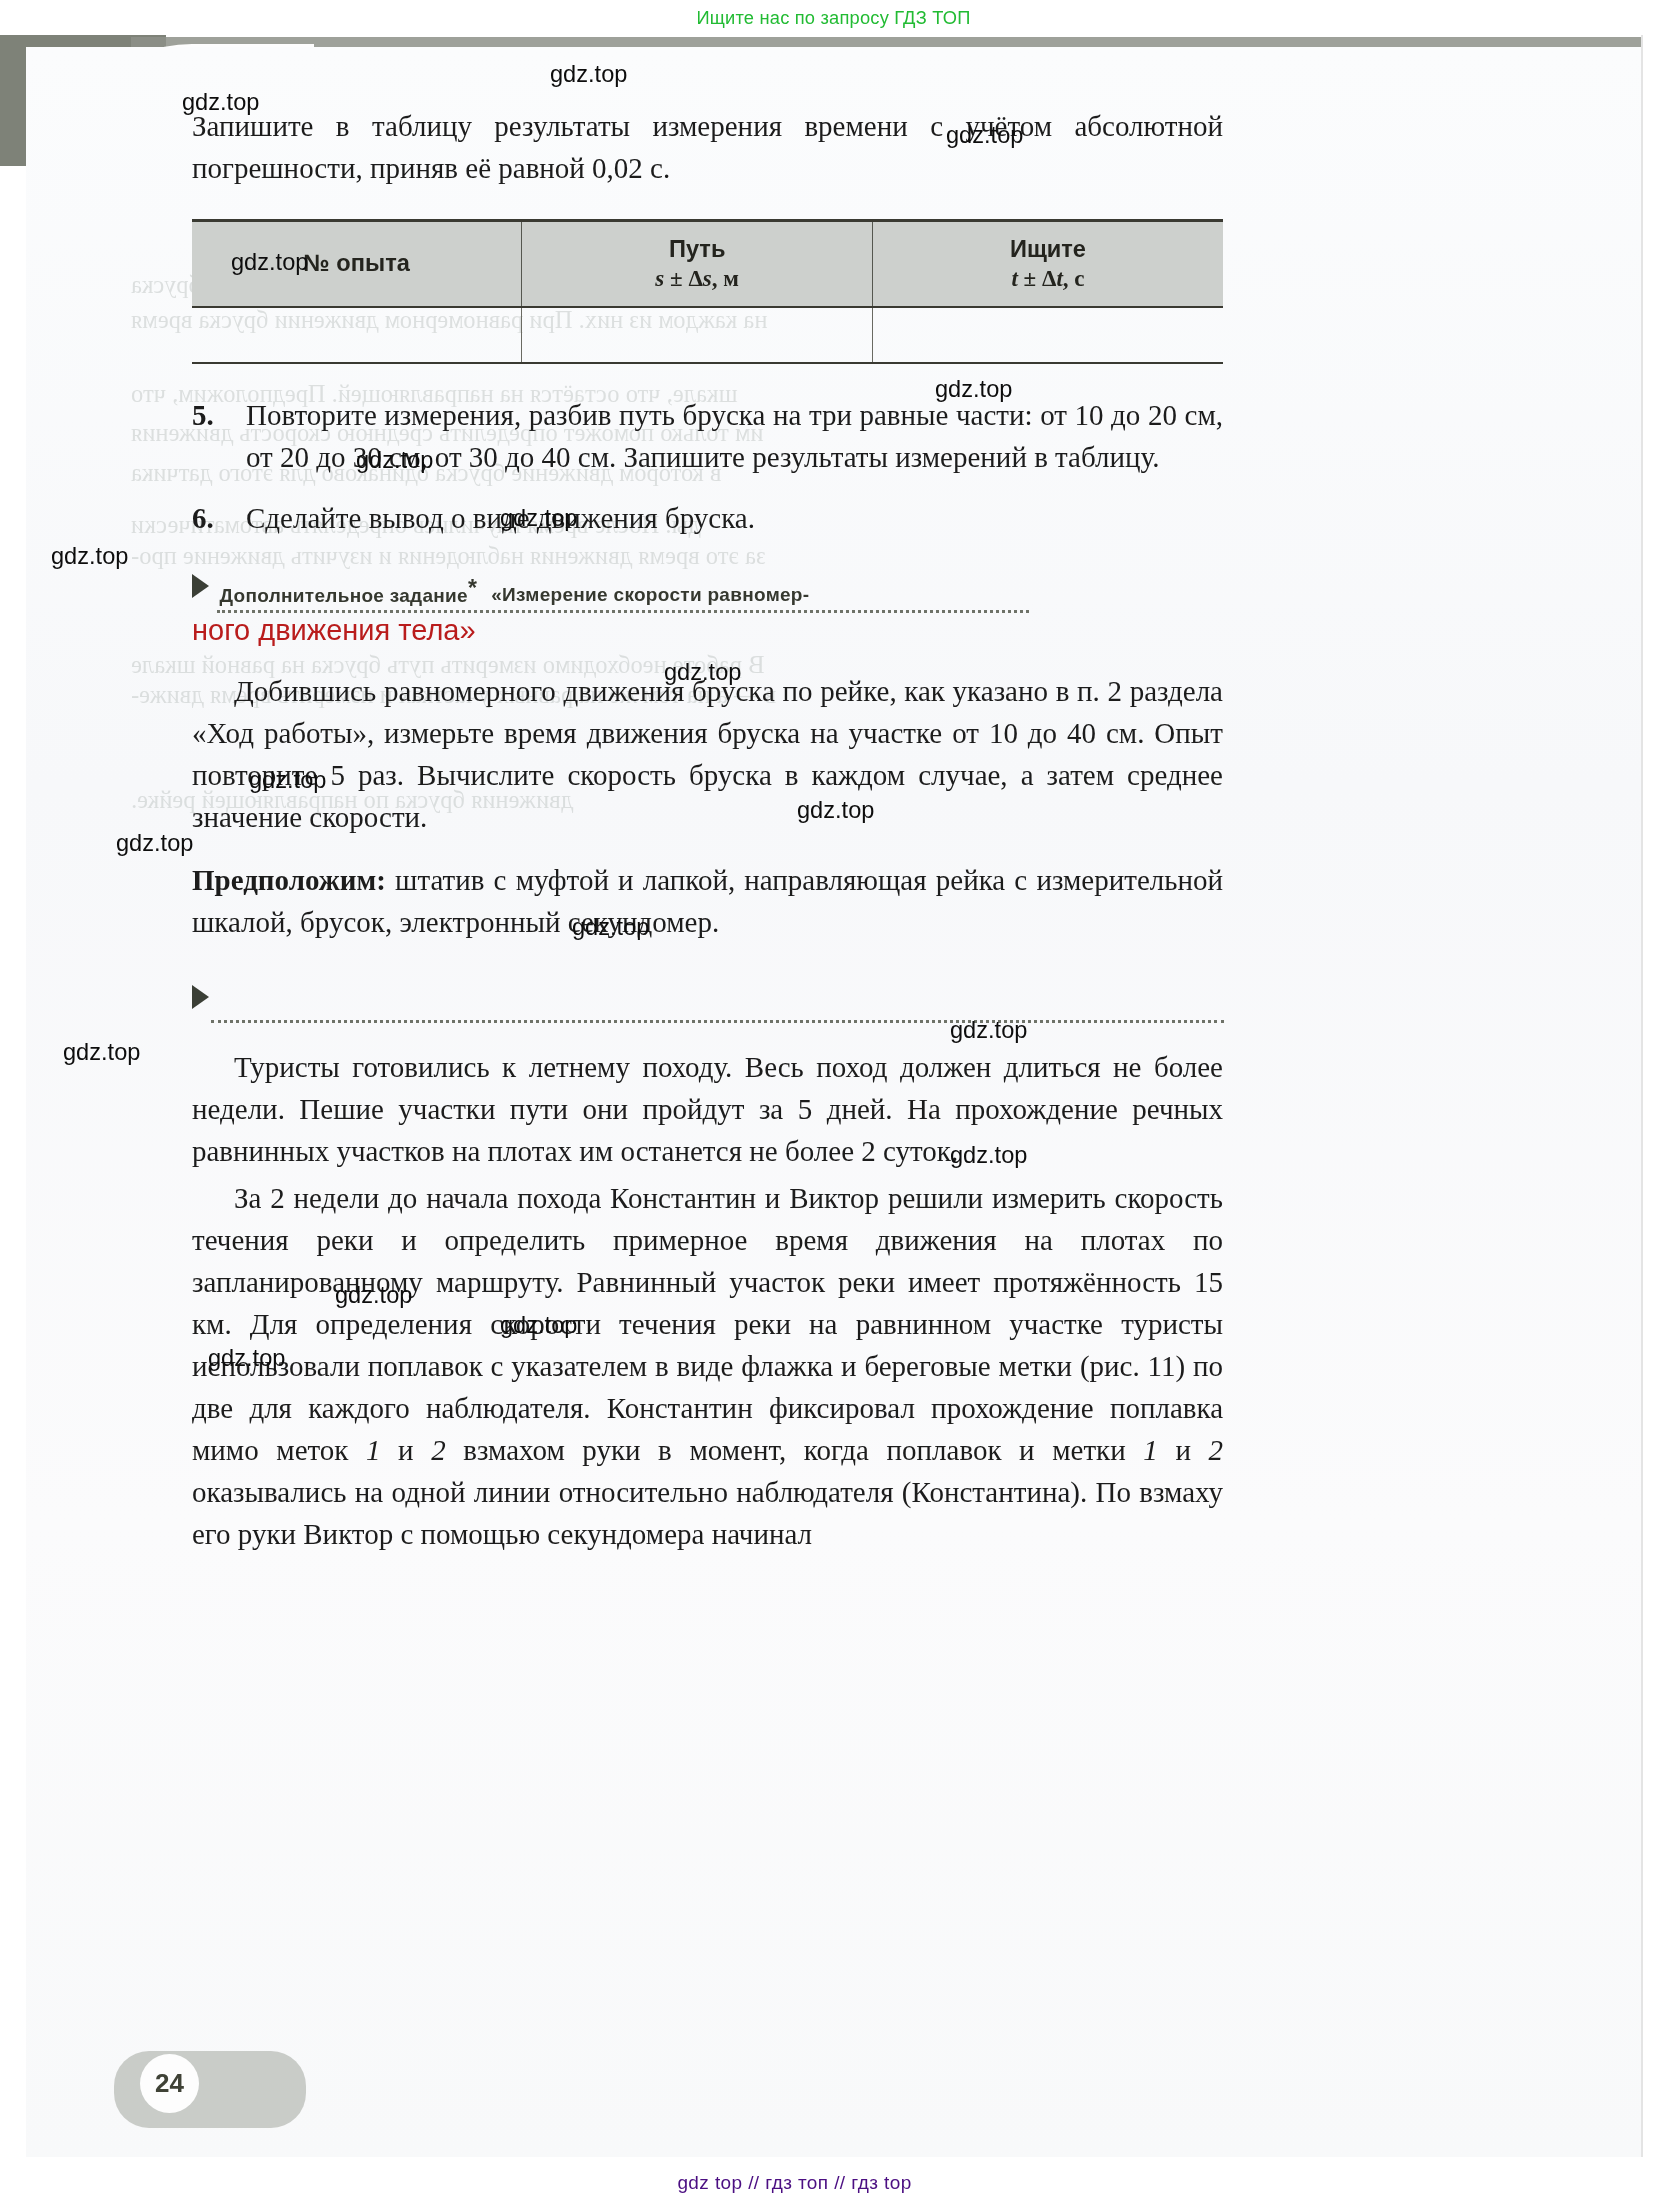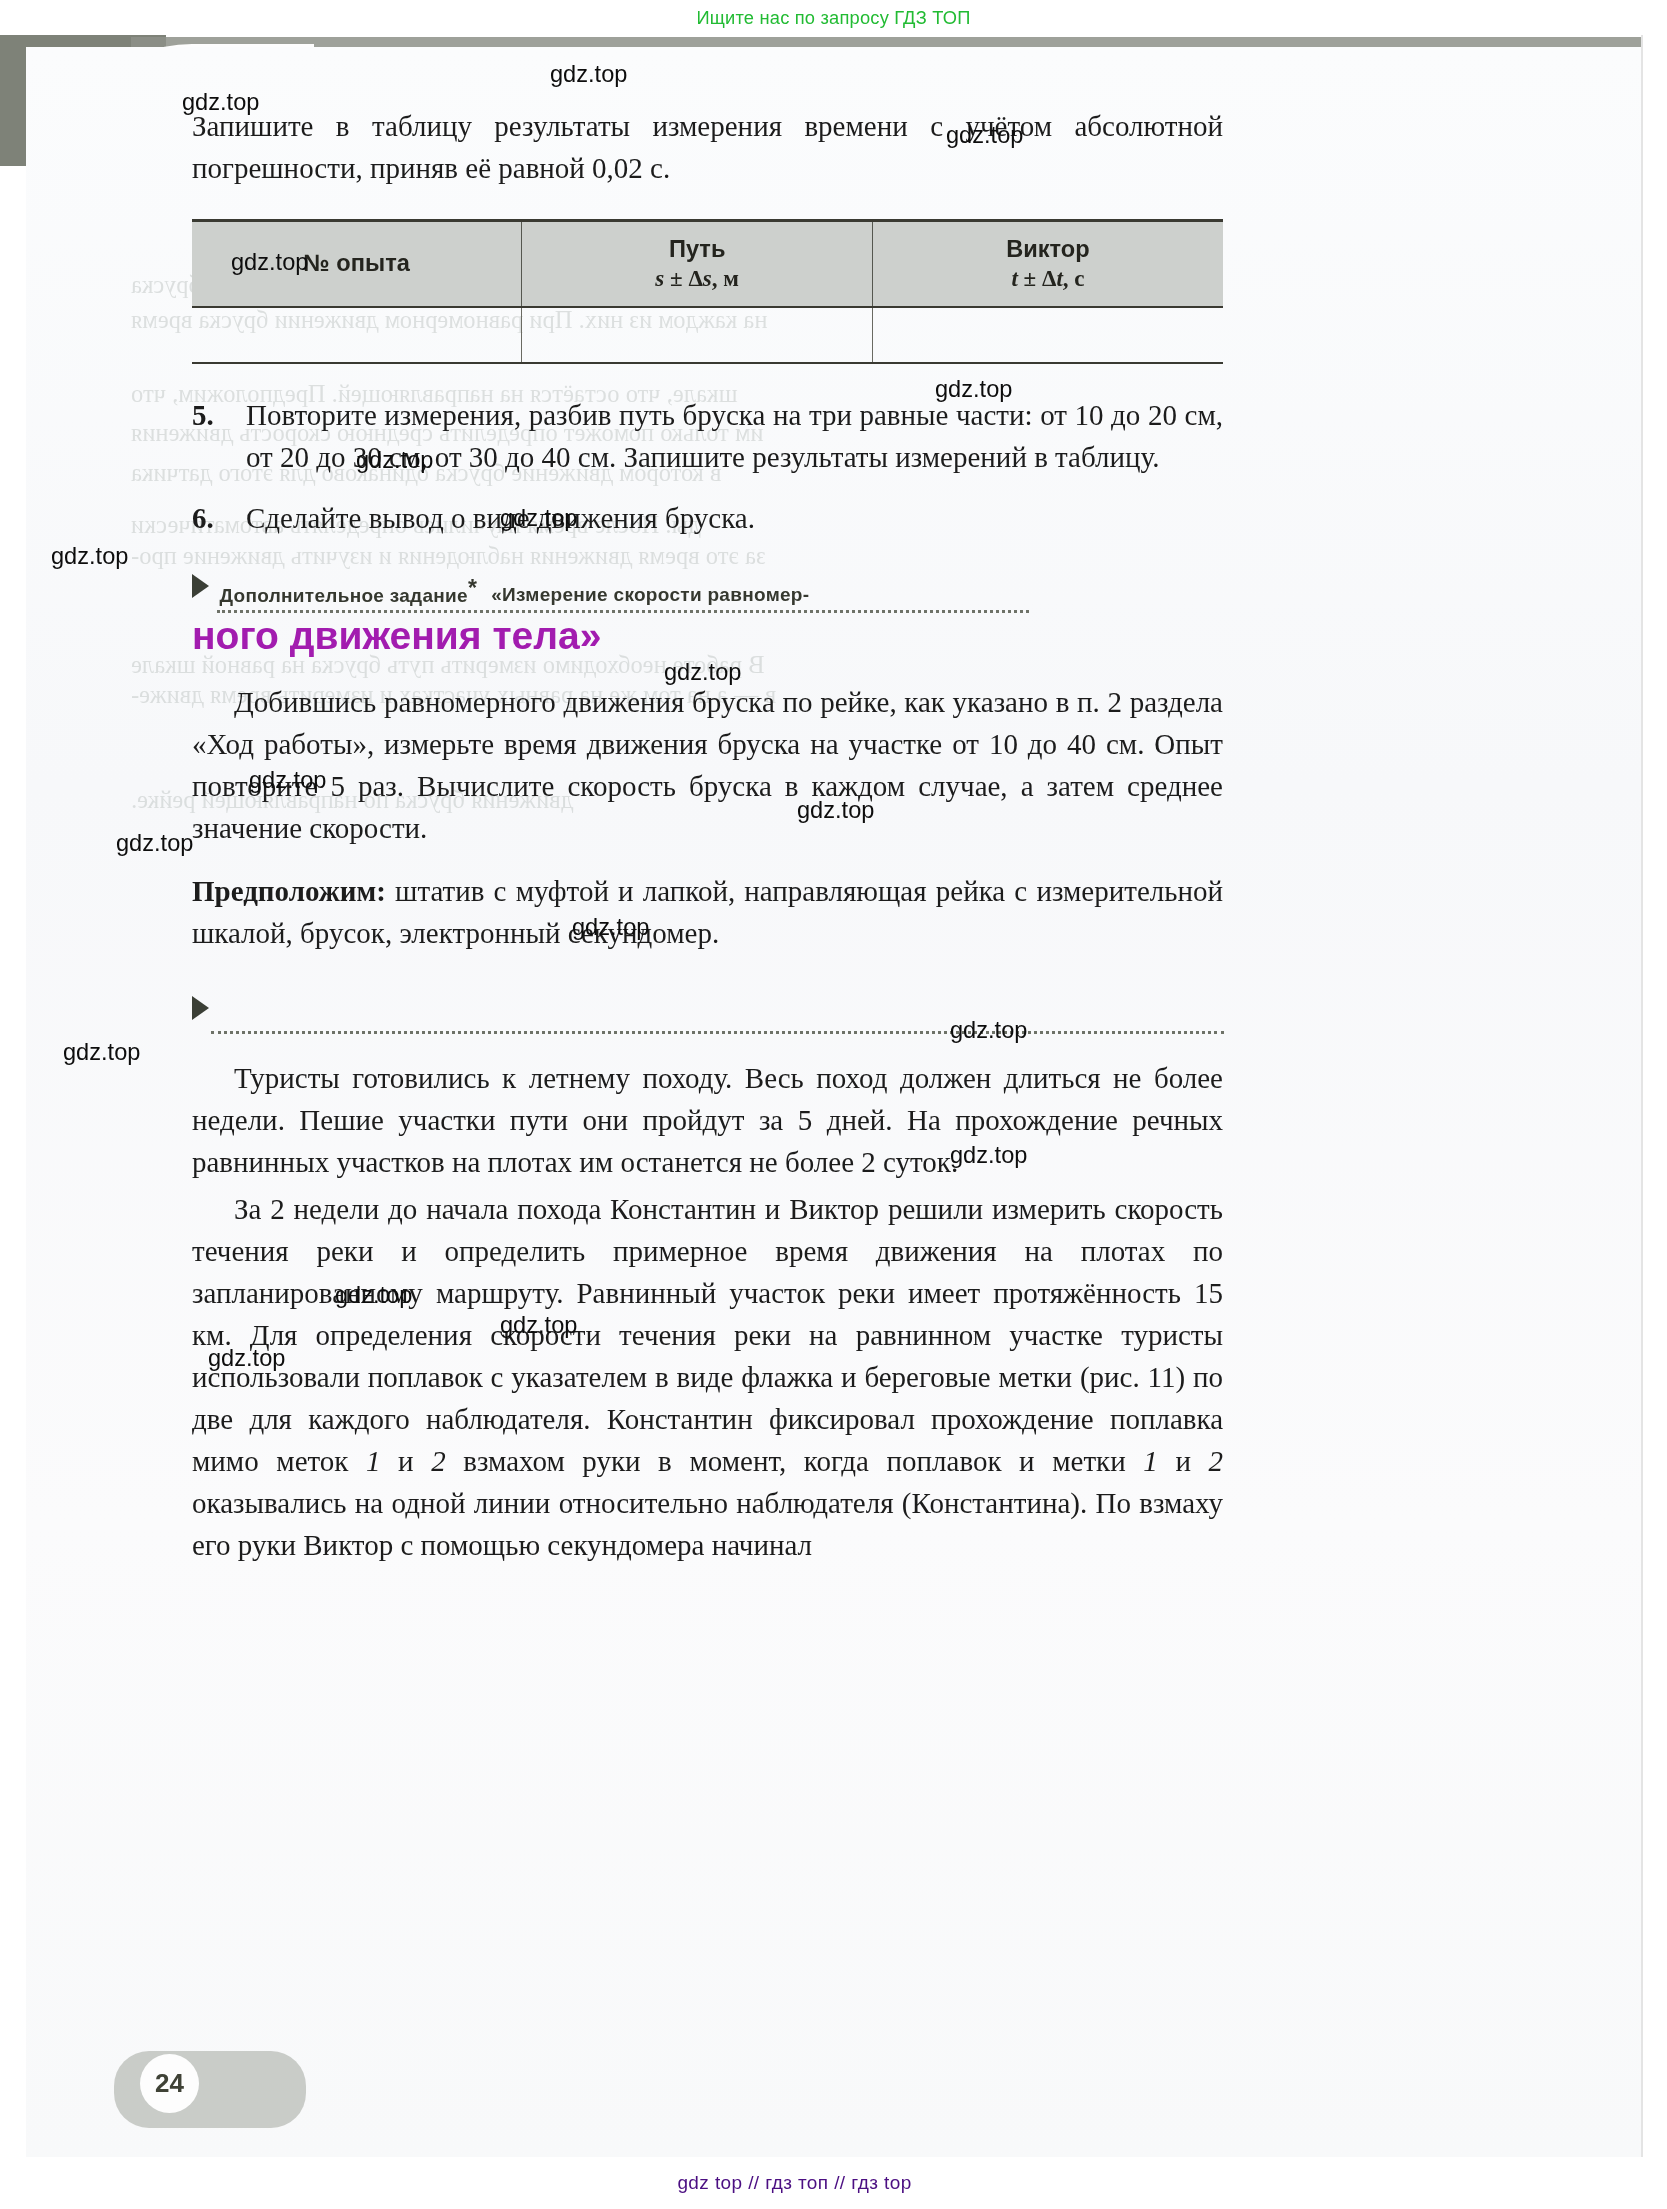--- a/index.html
+++ b/index.html
@@ -175,23 +175,23 @@
     letter-spacing:0.3px;
   }
   .section-head .star{ font-size:23px; vertical-align:super; }
   .dotted-rule{
     height:0; border-top:3.5px dotted #6e7268;
     margin:3.5px 0 1.7px 24.5px; width:812px;
   }
   .dotted-rule.wide{ width:1013px; margin-left:19px; }
   .head-line2{
     font-family:"Liberation Sans", sans-serif;
-    font-weight:bold;
-    font-size:39px;
-    color:#a21caf;
+    font-weight:normal;
+    font-size:29px;
+    color:#b91c1c;
   }
 
   .equip b{ font-weight:bold; }
 
   
   #page-number{
     position:absolute; left:114px; top:2016px;
     width:192px; height:77px;
     background:#c9ccc8;
     border-radius:35px;
@@ -271,21 +271,21 @@
         <thead>
           <tr>
             <th style="width:32%">
               <span>№ опыта</span>
             </th>
             <th style="width:34%">
               <span>Путь</span>
               <span class="sub"><i>s</i> ± Δ<i>s</i>, м</span>
             </th>
             <th style="width:34%">
-              <span>Виктор</span>
+              <span>Ищите</span>
               <span class="sub"><i>t</i> ± Δ<i>t</i>, с</span>
             </th>
           </tr>
         </thead>
         <tbody>
           <tr>
             <td></td>
             <td></td>
             <td></td>
           </tr>

